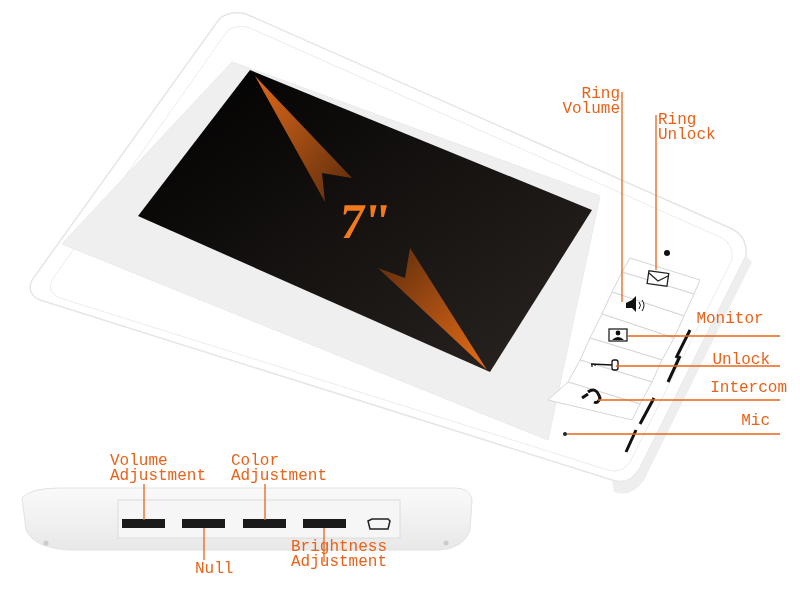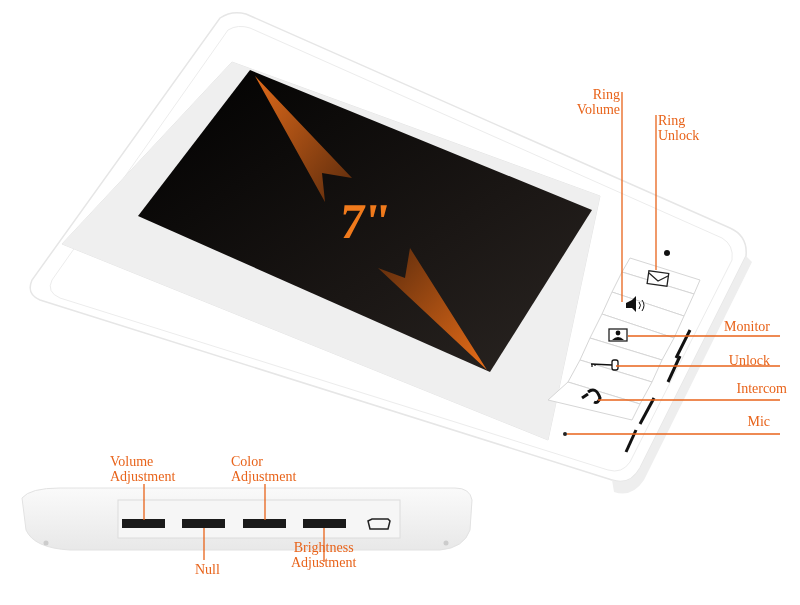--- a/index.html
+++ b/index.html
@@ -1,19 +1,19 @@
 <!DOCTYPE html>
 <html><head>
   <meta charset="utf-8">
   <style>
     html, body { margin: 0; padding: 0; background: #ffffff; }
     body { width: 800px; height: 605px; position: relative; overflow: hidden; font-family: "Liberation Sans", sans-serif; }
     .stage { position: absolute; left: 0; top: 0; width: 800px; height: 605px; }
     svg.device { position: absolute; left: 0; top: 0; }
-    .lbl { position: absolute; color: #e8631a; font-size: 14px; line-height: 15px; white-space: nowrap; font-family: Liberation Serif, serif; }
+    .lbl { position: absolute; color: #e8631a; font-size: 16px; line-height: 15px; white-space: nowrap; font-family: Liberation Mono, monospace; }
     .lbl.right { text-align: right; }
     .lbl span { display: block; }
     .size-badge { position: absolute; left: 340px; top: 192px; font-family: "Liberation Serif", serif; font-weight: bold; font-size: 50px; color: #f07a1c; transform: skewX(-6deg); letter-spacing: -2px; }
   </style>
 </head>
 <body>
 
 <div class="stage">
 
   <svg class="device" width="800" height="605" viewBox="0 0 800 605">
@@ -127,21 +127,21 @@
   <div class="size-badge">7"</div>
 
   <div class="lbl right" style="left:560px; top:87px; width:60px;">
     <span>Ring</span>
     <span>Volume</span>
   </div>
   <div class="lbl" style="left:658px; top:113px;">
     <span>Ring</span>
     <span>Unlock</span>
   </div>
-  <div class="lbl right" style="left:690px; top:319px; width:80px;">Monitor</div>
+  <div class="lbl right" style="left:690px; top:312px; width:80px;text-align:center;">Monitor</div>
   <div class="lbl right" style="left:690px; top:353px; width:80px;text-align:right;">Unlock</div>
   <div class="lbl right" style="left:697px; top:381px; width:90px;">Intercom</div>
   <div class="lbl right" style="left:700px; top:414px; width:70px;">Mic</div>
 
   <div class="lbl" style="left:110px; top:454px;">
     <span>Volume</span>
     <span>Adjustment</span>
   </div>
   <div class="lbl" style="left:231px; top:454px;">
     <span>Color</span>

